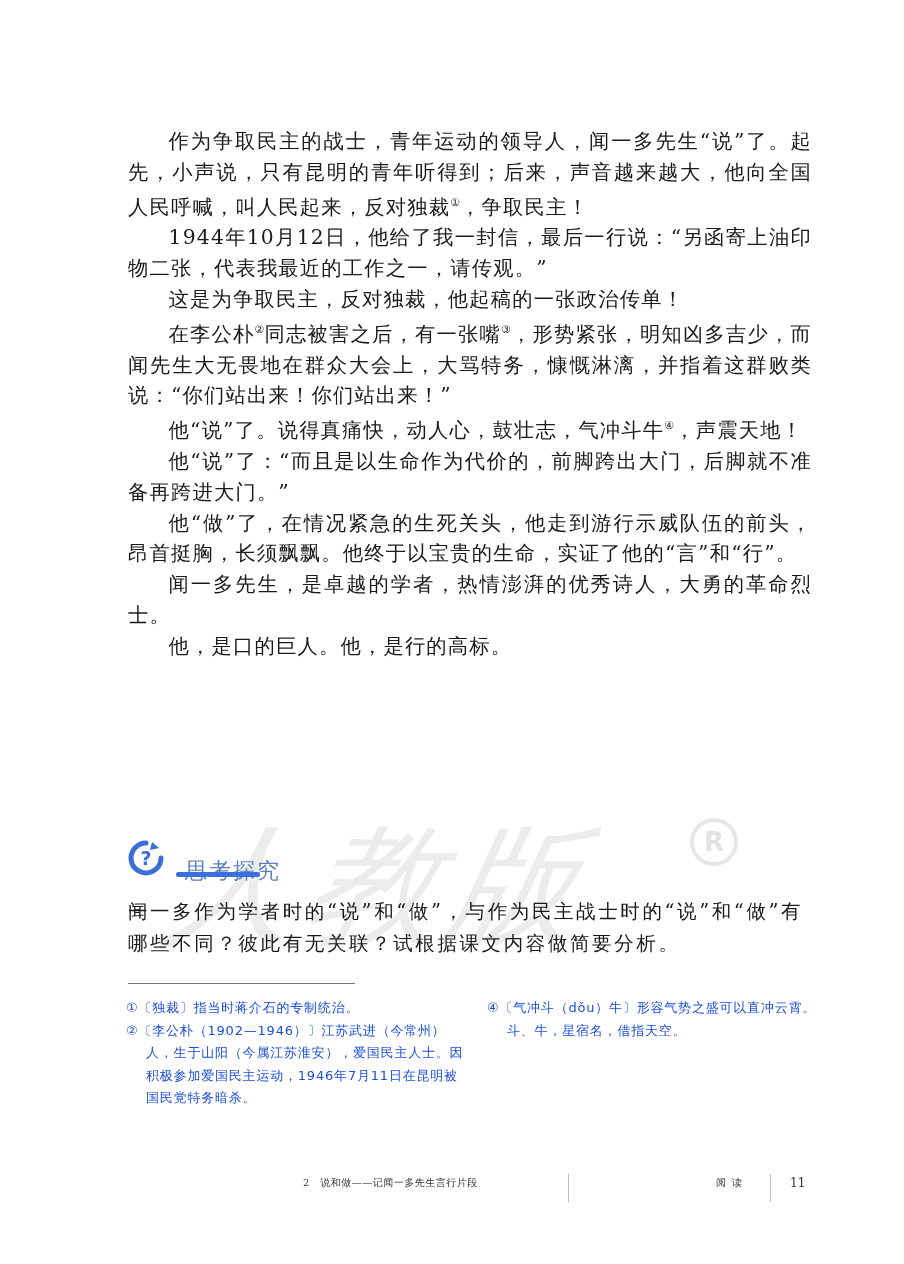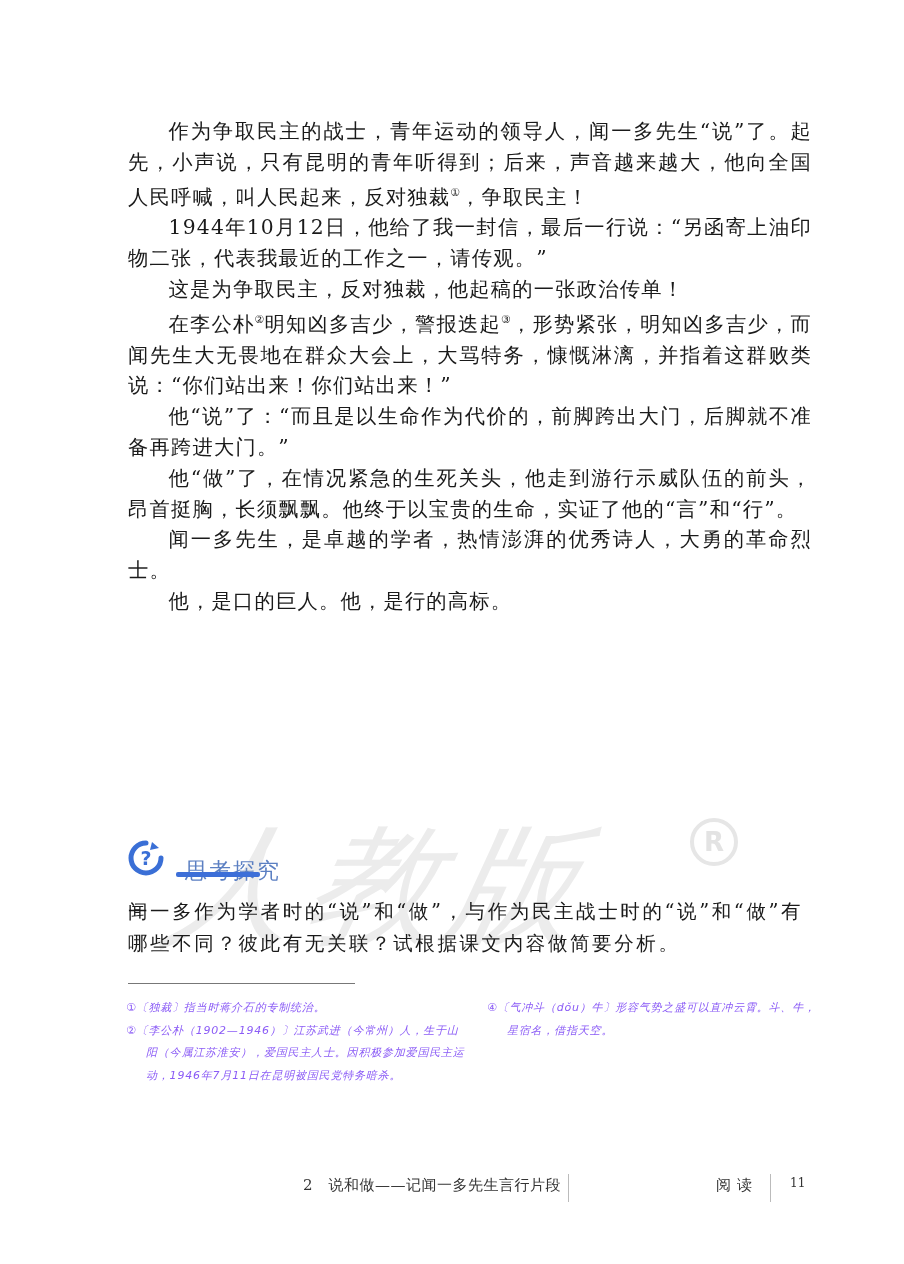--- a/index.html
+++ b/index.html
@@ -4,58 +4,59 @@
   <style>
     html, body { margin: 0; padding: 0; background: #ffffff; }
     body { width: 904px; height: 1264px; position: relative; overflow: hidden;
       font-family: "DejaVu Serif", "Liberation Serif", serif; color: #1a1a1a; }
     .watermark { position: absolute; left: 170px; top: 800px; width: 560px; height: 170px;
       color: #ececec; font-family: "DejaVu Serif", serif; font-size: 130px; font-style: italic;
       letter-spacing: 10px; line-height: 170px; transform: skewX(-12deg); z-index: 0; }
     .watermark-reg { position: absolute; left: 690px; top: 818px; width: 40px; height: 40px;
       border: 4px solid #e6e6e6; border-radius: 50%; color: #e3e3e3; font-family: "DejaVu Sans", sans-serif;
       font-size: 26px; text-align: center; line-height: 40px; font-weight: bold; z-index: 0; }
-    .body-text { position: absolute; left: 128px; top: 116px; width: 684px; z-index: 1;
+    .body-text { position: absolute; left: 128px; top: 126px; width: 684px; z-index: 1;
       font-size: 20.3px; line-height: 30.8px; letter-spacing: 1.2px; text-align: justify; }
     .body-text p { margin: 0; text-indent: 2em; }
     sup.fn { font-size: 11px; vertical-align: 8px; letter-spacing: 0; }
     .section-head { position: absolute; left: 128px; top: 836px; height: 48px; z-index: 1; }
     .q-icon { position: absolute; left: 0; top: 4px; width: 36px; height: 36px; }
     .section-title { position: absolute; left: 50px; top: 20px; font-size: 22px; color: #5b7fc2;
       letter-spacing: 2px; white-space: nowrap; font-family: "DejaVu Serif", serif; margin-left: 7px; }
     .section-bar { position: absolute; left: 48px; top: 36px; width: 84px; height: 5px; background: #3d6fd8; border-radius: 2px; }
     .question { position: absolute; left: 128px; top: 896px; width: 684px; z-index: 1;
       font-size: 19.5px; line-height: 32px; letter-spacing: 2.6px; }
     .question .num { position: absolute; left: 0; top: 0; }
     .question .qtext { }
     .fn-rule { position: absolute; left: 128px; top: 983px; width: 227px; height: 1px; background: #777; }
-    .footnotes { position: absolute; top: 997px; font-size: 11px; line-height: 22.5px;
-      font-family: "DejaVu Sans", sans-serif; color: #8b5cf6; letter-spacing: 0.8px; z-index: 1; font-style: italic; }
+    .footnotes { position: absolute; top: 997px; font-size: 13px; line-height: 22.5px;
+      font-family: "DejaVu Sans", sans-serif; color: #1d4ed8; letter-spacing: 0.8px; z-index: 1; }
     .fn-col-left { left: 126px; width: 340px; }
     .fn-col-right { left: 487px; width: 330px; }
     .fn-item { padding-left: 20px; text-indent: -20px; }
-    .footer { position: absolute; top: 1176px; height: 30px; font-size: 15px;
+    .footer { position: absolute; top: 1176px; height: 30px; font-size: 10px;
       font-family: "DejaVu Serif", serif; color: #333; z-index: 1; }
     .footer-chapter { left: 303px; letter-spacing: 0.5px; }
     .footer-div1 { position: absolute; left: 568px; top: 1174px; width: 1px; height: 28px; background: #bbb; }
     .footer-section { left: 716px; letter-spacing: 6px; }
     .footer-div2 { position: absolute; left: 770px; top: 1174px; width: 1px; height: 28px; background: #bbb; }
     .footer-page { left: 790px; font-size: 12px; }
   </style>
 </head>
 <body>
 
 <div class="watermark">人教版</div>
 <div class="watermark-reg">R</div>
 
 <div class="body-text">
   <p><span>作为争取民主的战士，青年运动的领导人，闻一多先生“说”了。起先，小声说，只有昆明的青年听得到；后来，声音越来越大，他向全国人民呼喊，叫人民起来，反对独裁</span><sup class="fn">①</sup><span>，争取民主！</span></p>
   <p><span>1944年10月12日，他给了我一封信，最后一行说：“另函寄上油印物二张，代表我最近的工作之一，请传观。”</span></p>
   <p><span>这是为争取民主，反对独裁，他起稿的一张政治传单！</span></p>
-  <p><span>在李公朴</span><sup class="fn">②</sup><span>明知凶多吉少，警报迭起</span><sup class="fn">③</sup><span>，形势紧张，明知凶多吉少，而闻先生大无畏地在群众大会上，大骂特务，慷慨淋漓，并指着这群败类说：“你们站出来！你们站出来！”</span></p>
+  <p><span>在李公朴</span><sup class="fn">②</sup><span>同志被害之后，有一张嘴</span><sup class="fn">③</sup><span>，形势紧张，明知凶多吉少，而闻先生大无畏地在群众大会上，大骂特务，慷慨淋漓，并指着这群败类说：“你们站出来！你们站出来！”</span></p>
+  <p><span>他“说”了。说得真痛快，动人心，鼓壮志，气冲斗牛</span><sup class="fn">④</sup><span>，声震天地！</span></p>
   <p><span>他“说”了：“而且是以生命作为代价的，前脚跨出大门，后脚就不准备再跨进大门。”</span></p>
   <p><span>他“做”了，在情况紧急的生死关头，他走到游行示威队伍的前头，昂首挺胸，长须飘飘。他终于以宝贵的生命，实证了他的“言”和“行”。</span></p>
   <p><span>闻一多先生，是卓越的学者，热情澎湃的优秀诗人，大勇的革命烈士。</span></p>
   <p><span>他，是口的巨人。他，是行的高标。</span></p>
 </div>
 
 <div class="section-head">
   <svg class="q-icon" viewBox="0 0 36 36">
     <path d="M18 3 A15 15 0 1 0 33 18" fill="none" stroke="#3a6fd6" stroke-width="5" stroke-linecap="round"></path>
     <path d="M33 18 A15 15 0 0 0 27 6" fill="none" stroke="#3a6fd6" stroke-width="5" stroke-linecap="round" opacity="0.0"></path>

